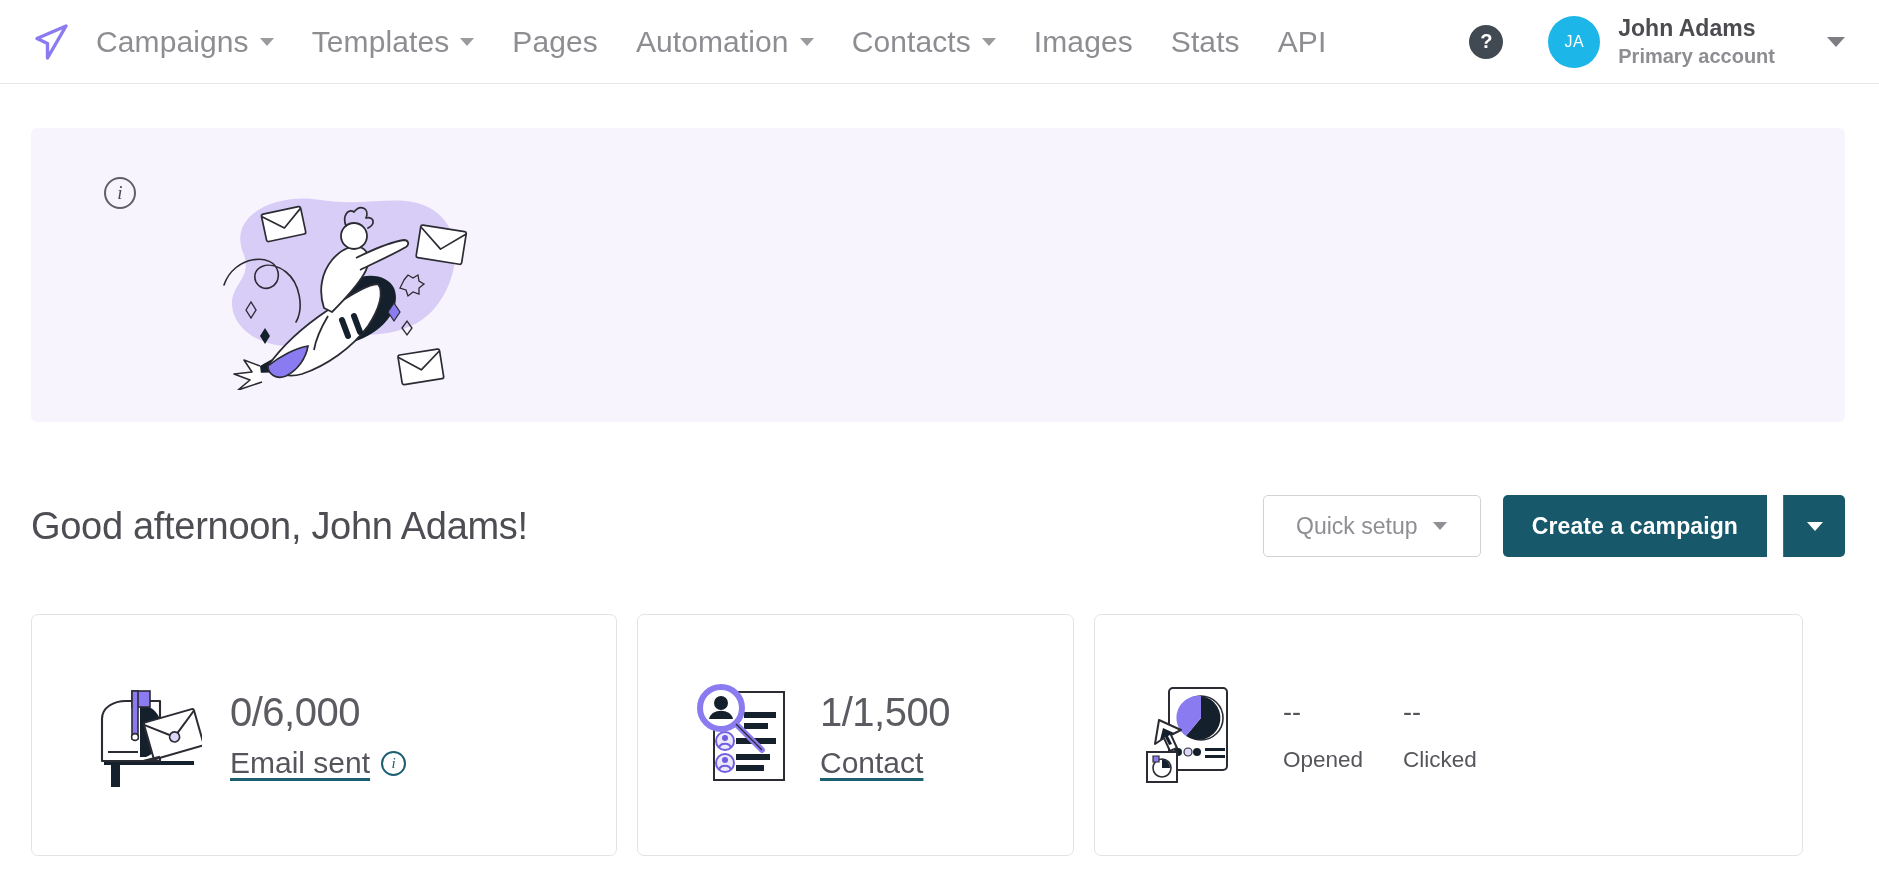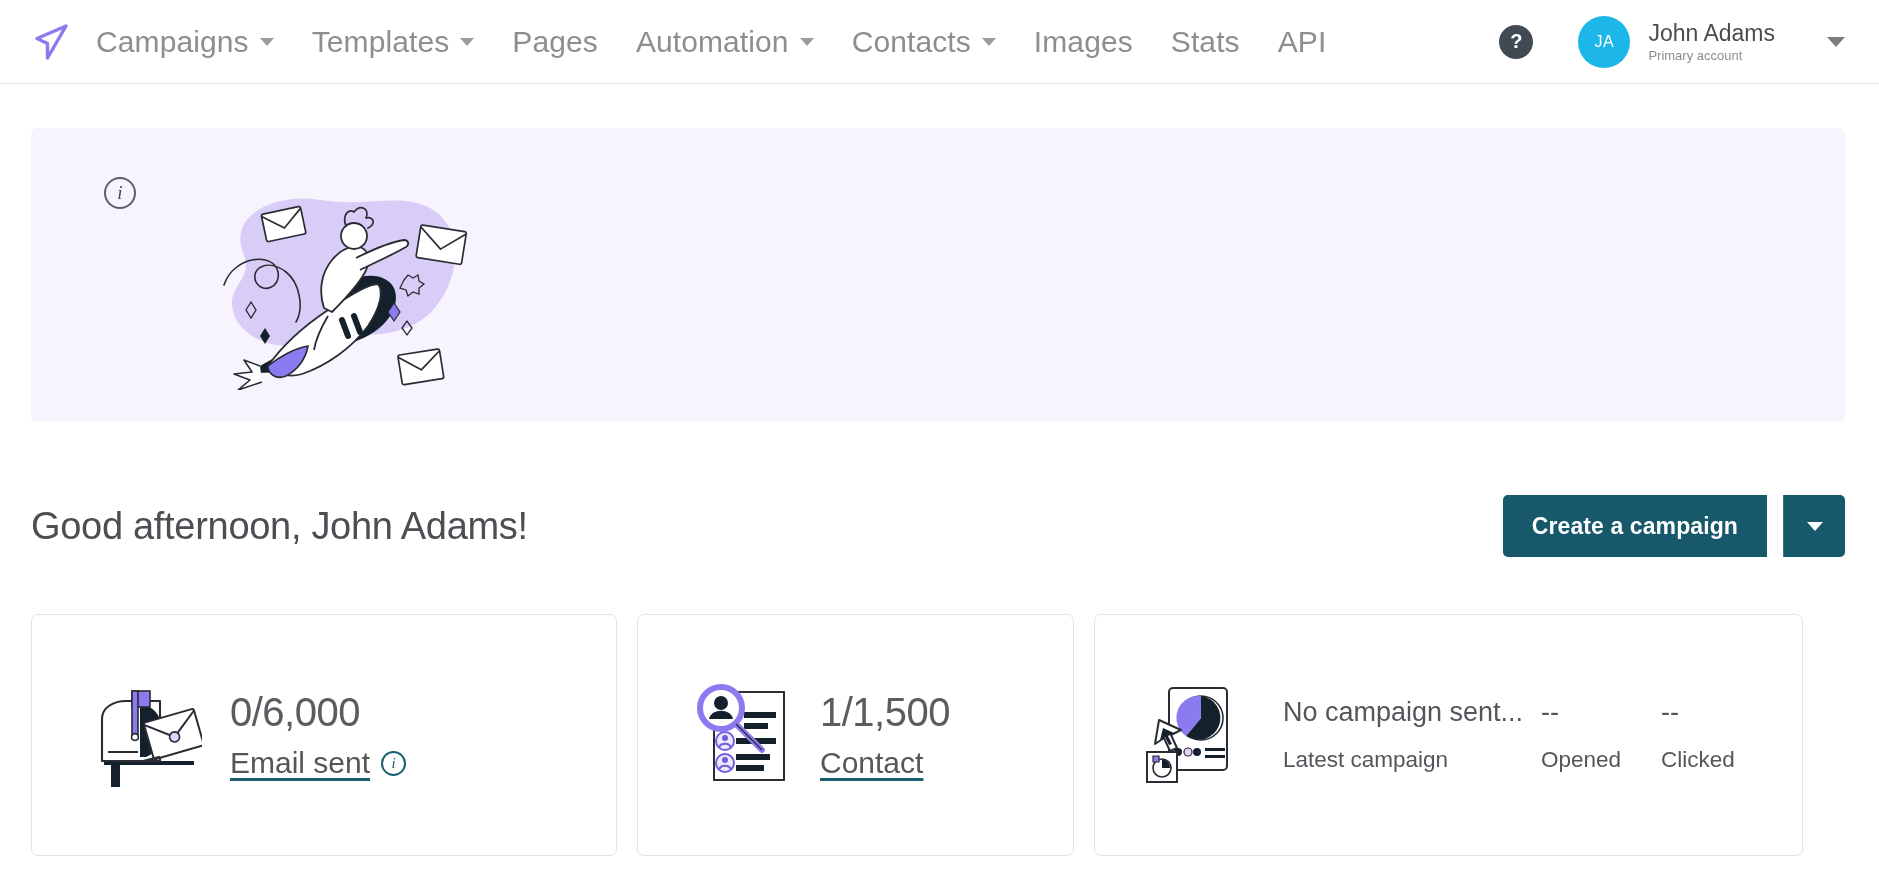--- a/index.html
+++ b/index.html
@@ -72,23 +72,24 @@
     font-size: 16px;
     display: flex; align-items: center; justify-content: center;
     letter-spacing: 0.5px;
     cursor: pointer;
     flex: 0 0 auto;
   }
   .account {
     margin-left: 18px;
     line-height: 1.25;
     cursor: pointer;
+    font-weight: bold;
   }
   .account-name { font-size: 23px; color: #4b4b50; }
-  .account-sub  { font-size: 13px; color: #8d8d92; margin-top: 1px; }
+  .account-sub  { font-size: 20px; color: #8d8d92; margin-top: 1px; }
   .account-caret {
     width: 0; height: 0;
     border-left: 9px solid transparent;
     border-right: 9px solid transparent;
     border-top: 10px solid #7d7d82;
     margin-left: 52px;
     cursor: pointer;
   }
 
   
@@ -397,20 +398,24 @@
       <path d="M248 120 l4 -5 l5 3 l5 -3 l1 6 l5 3 l-5 4 l0 6 l-6 -2 l-5 4 l-2 -6 l-6 -2 Z" fill="none" stroke="#2b2b33" stroke-width="1.3"></path>
     </svg>
   </div>
 
 </div>
 
 <div class="greet-row">
   <h1 class="greeting">Good afternoon, John Adams!</h1>
 
   <div class="actions">
+    <button class="quick-setup">
+      <span>Quick setup</span>
+      <span class="caret"></span>
+    </button>
 
     <div class="create-group">
       <button class="create-btn">Create a campaign</button>
       <div class="create-split">
         <span class="caret"></span>
       </div>
     </div>
   </div>
 </div>
 
@@ -504,24 +509,20 @@
         <path d="M18 42 L40 52 L30 57 L36 70 L29 73 L23 60 L14 66 Z" fill="#ffffff" stroke="#2b2b33" stroke-width="2" stroke-linejoin="round"></path>
         <path d="M22 50 L33 55 L27 58 L31 66 L28 67 L24 59 L19 62 Z" fill="#14202b"></path>
 
         <rect x="6" y="74" width="30" height="30" fill="#ffffff" stroke="#2b2b33" stroke-width="2"></rect>
         <circle cx="21" cy="90" r="9" fill="#ffffff" stroke="#2b2b33" stroke-width="1.6"></circle>
         <path d="M21 90 L21 81 A9 9 0 0 1 29 90 Z" fill="#14202b"></path>
         <path d="M12 84 L18 84 L18 78 L12 78 Z" fill="#8b7bf0" stroke="#2b2b33" stroke-width="1.2"></path>
       </svg>
     </div>
     <div class="metrics">
-      <div class="metric m-campaign">
-        <span class="metric-val">No campaign sent...</span>
-        <span class="metric-label">Latest campaign</span>
-      </div>
       <div class="metric m-opened">
         <span class="metric-val">--</span>
         <span class="metric-label">Opened</span>
       </div>
       <div class="metric m-clicked">
         <span class="metric-val">--</span>
         <span class="metric-label">Clicked</span>
       </div>
     </div>
   </div>

